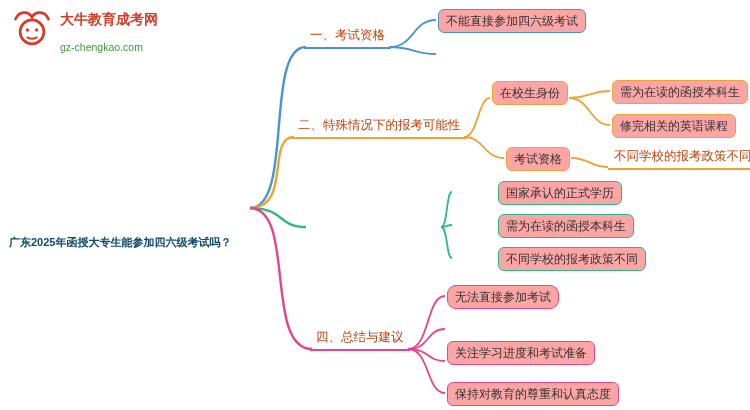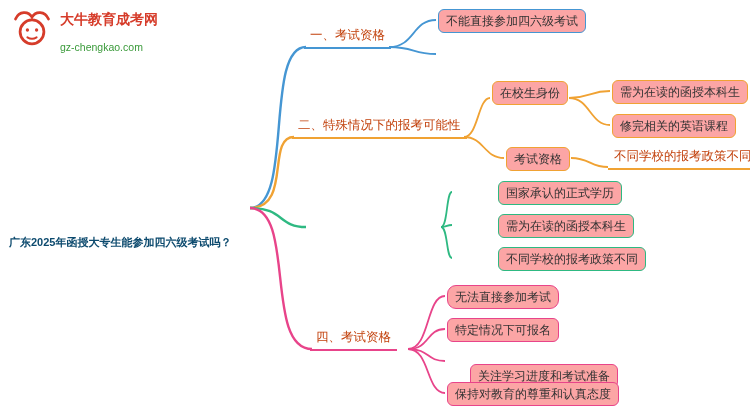--- a/index.html
+++ b/index.html
@@ -81,19 +81,18 @@
   <div class="node box-node b-orange" style="left:492px; top:81px;">在校生身份</div>
   <div class="node box-node b-orange" style="left:506px; top:147px;">考试资格</div>
   <div class="node box-node b-orange" style="left:612px; top:80px;">需为在读的函授本科生</div>
   <div class="node box-node b-orange" style="left:612px; top:114px;">修完相关的英语课程</div>
   <div class="node line-node u-orange" style="left:608px; top:146px;">不同学校的报考政策不同</div>
 
   <div class="node box-node b-green" style="left:454px; top:181px;">国家承认的正式学历</div>
   <div class="node box-node b-green" style="left:454px; top:214px;">需为在读的函授本科生</div>
   <div class="node box-node b-green" style="left:454px; top:247px;">不同学校的报考政策不同</div>
 
-  <div class="node line-node u-pink" style="left:310px; top:327px;">四、考试资格</div>
+  <div class="node line-node u-pink" style="left:310px; top:327px;">四、总结与建议</div>
   <div class="node box-node b-pink" style="left:447px; top:285px;border-radius:9px;">无法直接参加考试</div>
-  <div class="node box-node b-pink" style="left:447px; top:318px;">特定情况下可报名</div>
-  <div class="node box-node b-pink" style="left:447px; top:364px;margin-left:23px;">关注学习进度和考试准备</div>
+  <div class="node box-node b-pink" style="left:447px; top:341px;">关注学习进度和考试准备</div>
   <div class="node box-node b-pink" style="left:447px; top:382px;">保持对教育的尊重和认真态度</div>
 
 </div>
 
 </body></html>

